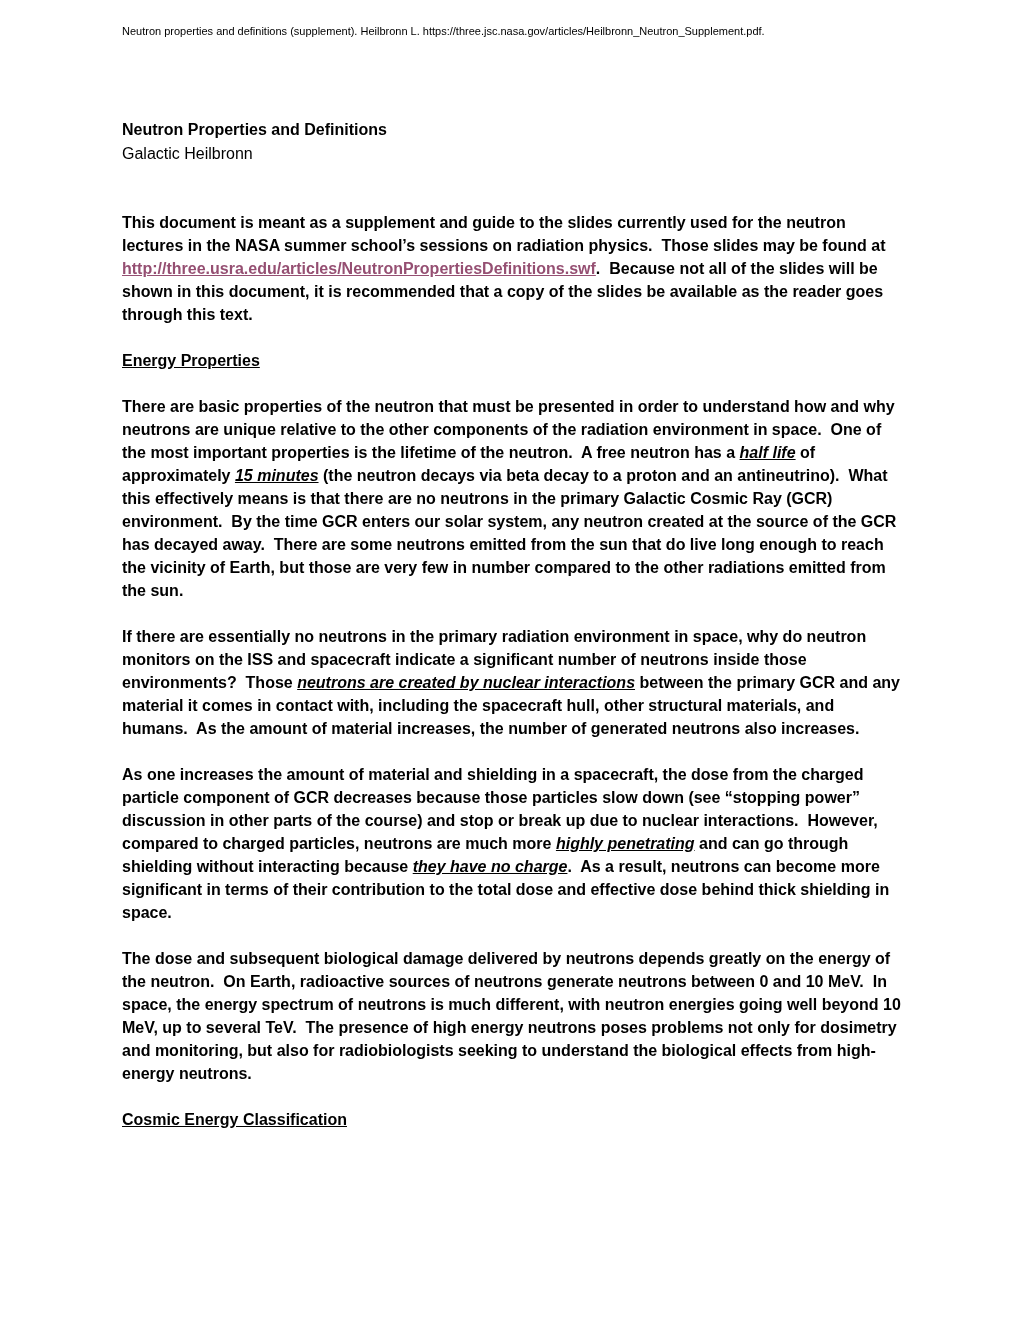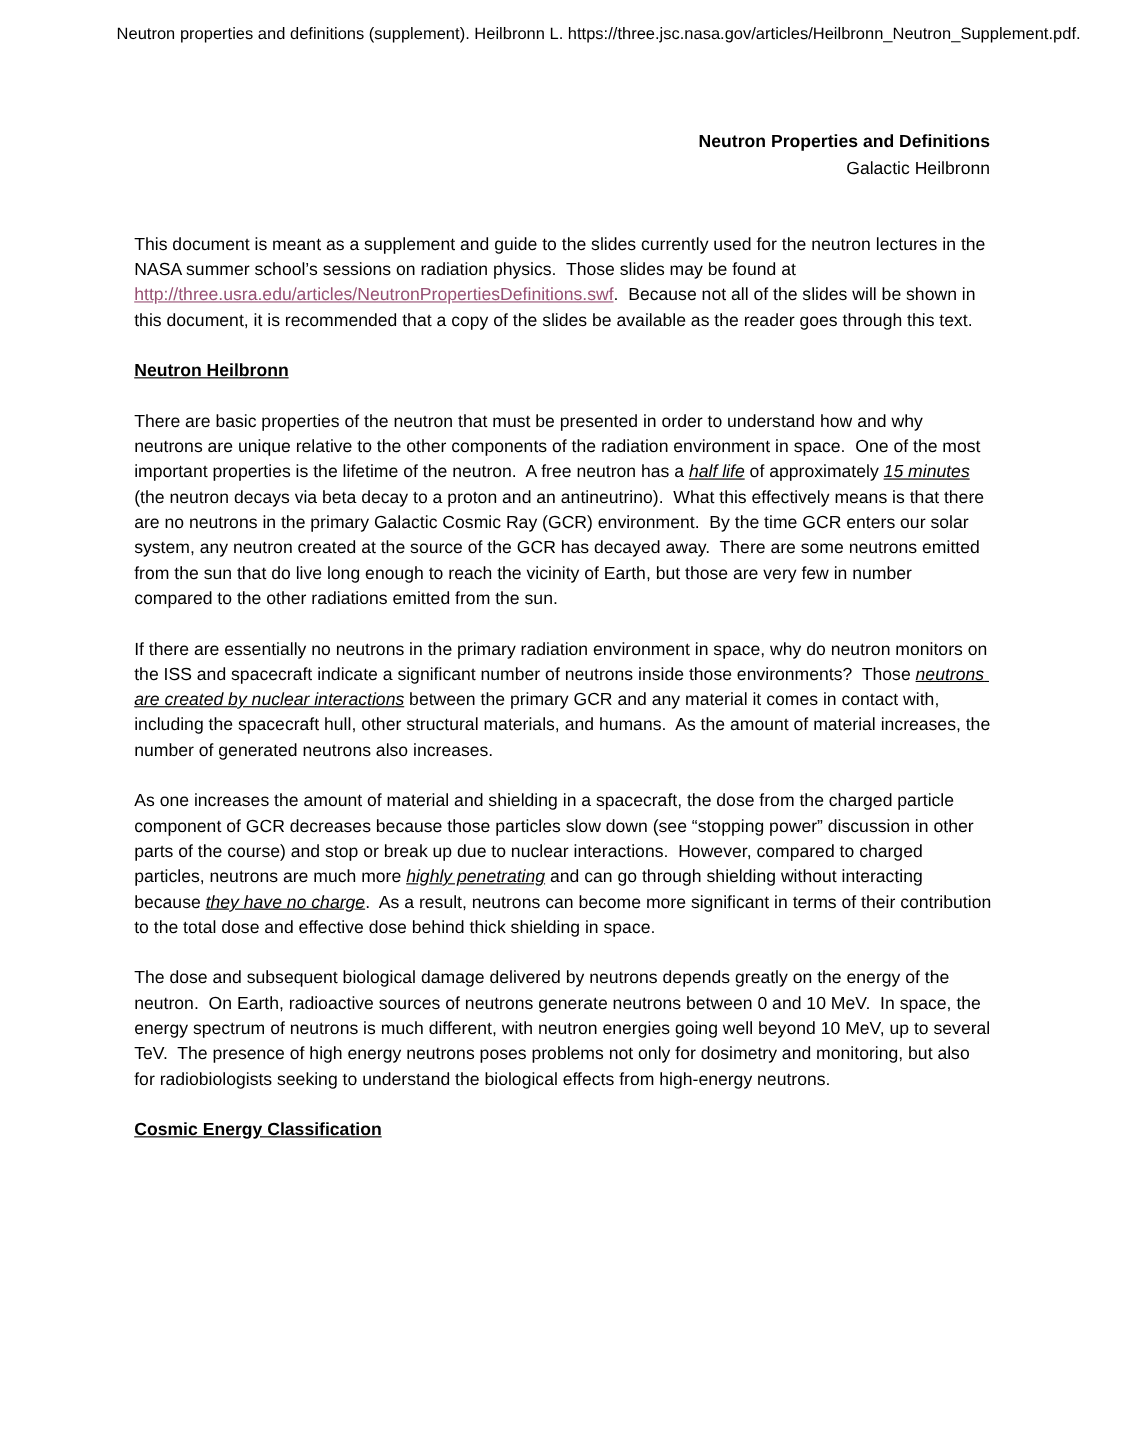--- a/index.html
+++ b/index.html
@@ -11,52 +11,53 @@
     position: relative;
     width: 1020px;
     height: 1320px;
     background: #ffffff;
     font-family: "Liberation Sans", sans-serif;
     color: #000000;
     overflow: hidden;
   }
   .citation {
     position: absolute;
-    left: 106px;
+    left: 122px;
     top: 22px;
     width: 860px;
-    font-size: 15px;
+    font-size: 11px;
     line-height: 18px;
   }
   .citation div {
     white-space: nowrap;
   }
   .title-block {
     position: absolute;
     left: 122px;
     top: 118px;
     width: 778px;
-    text-align: right;
+    text-align: left;
     font-size: 16px;
     line-height: 24px;
   }
   .doc-title {
     font-weight: bold;
   }
   .doc-body {
     position: absolute;
     left: 122px;
     top: 211px;
     width: 780px;
     font-size: 16px;
     line-height: 23px;
   }
   .para {
     margin: 0 0 23px 0;
     white-space: pre-wrap;
+    font-weight: bold;
   }
   .heading {
     margin: 0 0 23px 0;
     font-weight: bold;
     text-decoration: underline;
   }
   .iu {
     font-style: italic;
     text-decoration: underline;
   }
@@ -74,21 +75,21 @@
     <div>Neutron properties and definitions (supplement). Heilbronn L. https://three.jsc.nasa.gov/articles/Heilbronn_Neutron_Supplement.pdf.</div>
   </div>
 
   <div class="title-block">
     <div class="doc-title">Neutron Properties and Definitions</div>
     <div class="doc-author">Galactic Heilbronn</div>
   </div>
 
   <div class="doc-body">
       <p class="para"><span>This document is meant as a supplement and guide to the slides currently used for the neutron lectures in the NASA summer school’s sessions on radiation physics.  Those slides may be found at </span><span class="link" style="color: rgb(149, 79, 114);">http://three.usra.edu/articles/NeutronPropertiesDefinitions.swf</span><span>.  Because not all of the slides will be shown in this document, it is recommended that a copy of the slides be available as the reader goes through this text.</span></p>
-      <div class="heading">Neutron Heilbronn</div>
+      <div class="heading">Energy Properties</div>
       <p class="para"><span>There are basic properties of the neutron that must be presented in order to understand how and why neutrons are unique relative to the other components of the radiation environment in space.  One of the most important properties is the lifetime of the neutron.  A free neutron has a </span><span class="iu">half life</span><span> of approximately </span><span class="iu">15 minutes</span><span> (the neutron decays via beta decay to a proton and an antineutrino).  What this effectively means is that there are no neutrons in the primary Galactic Cosmic Ray (GCR) environment.  By the time GCR enters our solar system, any neutron created at the source of the GCR has decayed away.  There are some neutrons emitted from the sun that do live long enough to reach the vicinity of Earth, but those are very few in number compared to the other radiations emitted from the sun.</span></p>
       <p class="para"><span>If there are essentially no neutrons in the primary radiation environment in space, why do neutron monitors on the ISS and spacecraft indicate a significant number of neutrons inside those environments?  Those </span><span class="iu">neutrons are created by nuclear interactions</span><span> between the primary GCR and any material it comes in contact with, including the spacecraft hull, other structural materials, and humans.  As the amount of material increases, the number of generated neutrons also increases.</span></p>
       <p class="para"><span>As one increases the amount of material and shielding in a spacecraft, the dose from the charged particle component of GCR decreases because those particles slow down (see “stopping power” discussion in other parts of the course) and stop or break up due to nuclear interactions.  However, compared to charged particles, neutrons are much more </span><span class="iu">highly penetrating</span><span> and can go through shielding without interacting because </span><span class="iu">they have no charge</span><span>.  As a result, neutrons can become more significant in terms of their contribution to the total dose and effective dose behind thick shielding in space.</span></p>
       <p class="para"><span>The dose and subsequent biological damage delivered by neutrons depends greatly on the energy of the neutron.  On Earth, radioactive sources of neutrons generate neutrons between 0 and 10 MeV.  In space, the energy spectrum of neutrons is much different, with neutron energies going well beyond 10 MeV, up to several TeV.  The presence of high energy neutrons poses problems not only for dosimetry and monitoring, but also for radiobiologists seeking to understand the biological effects from high-energy neutrons.</span></p>
       <div class="heading">Cosmic Energy Classification</div>
     </div>
 
 </div>
 
 </body></html>

